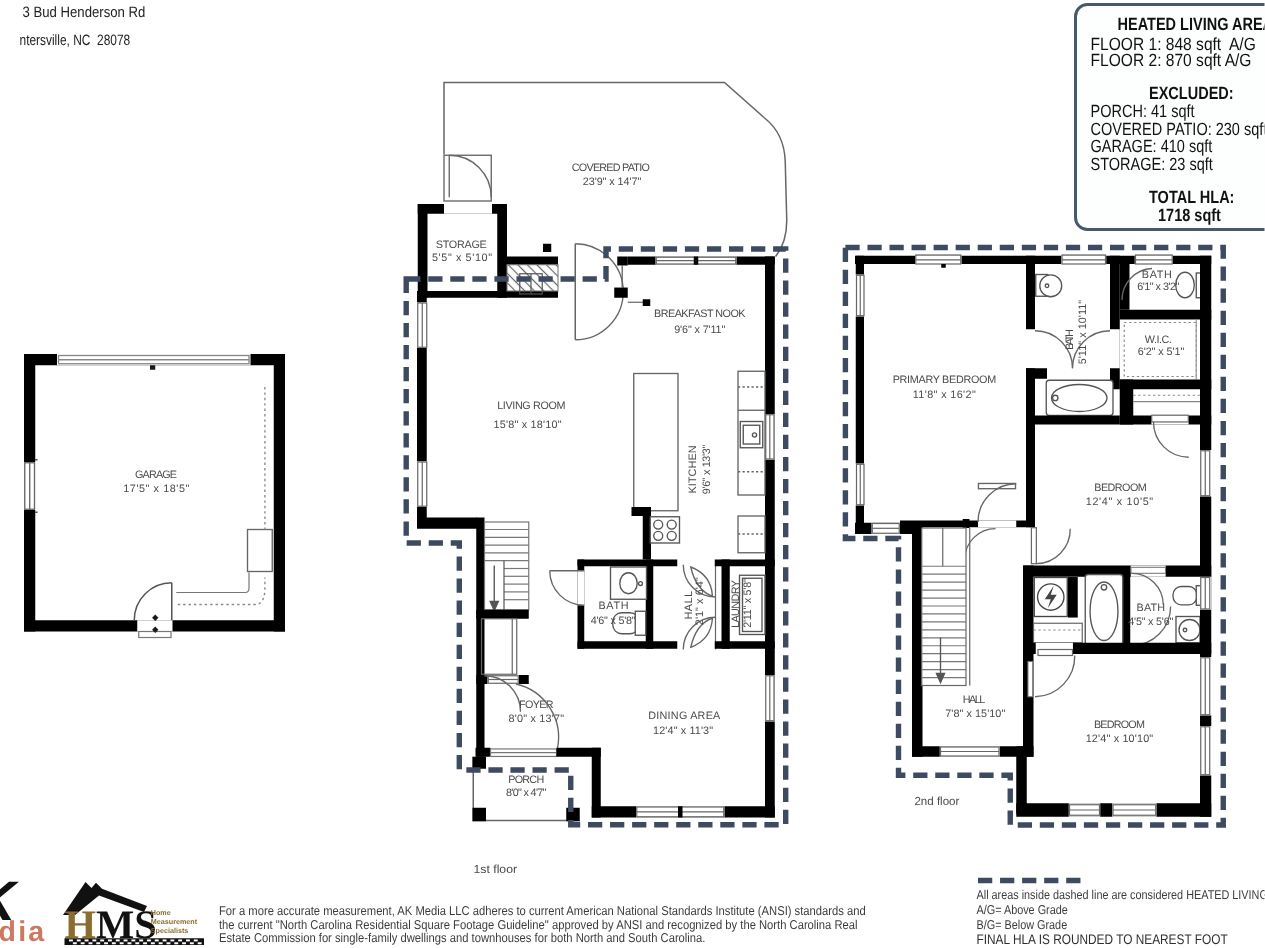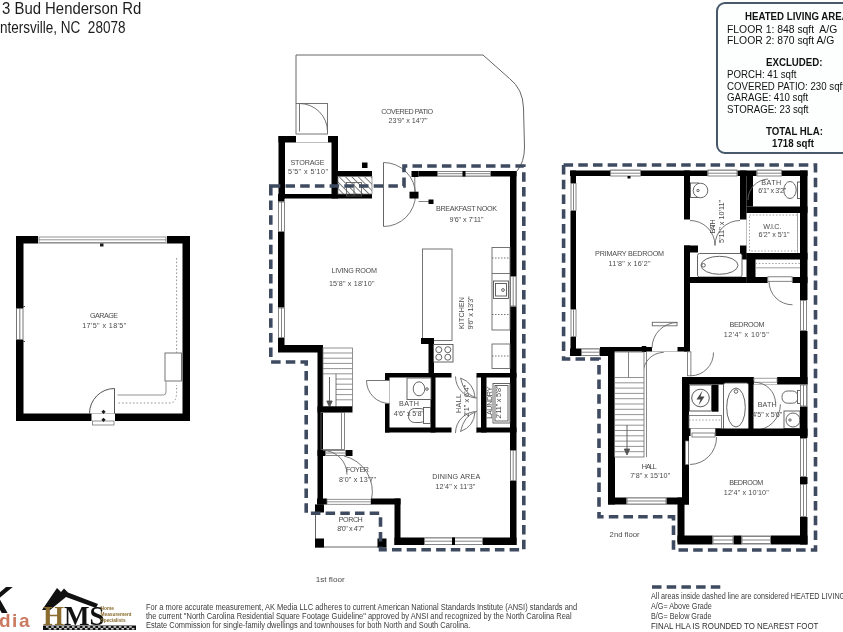--- a/index.html
+++ b/index.html
@@ -4,21 +4,21 @@
 <style>
   html,body{margin:0;padding:0;}
   body{width:843px;height:632px;overflow:hidden;position:relative;background:#fff;
        font-family:"Liberation Sans", sans-serif;}
   .abs{position:absolute;white-space:nowrap;}
   .ib{font-size:11.8px;color:#111;transform:scaleX(0.82);transform-origin:left top;}
 </style>
 </head>
 <body>
 
-<div class="abs" style="left:0px;top:0px;font-size:17px;color:#1d1d1d;line-height:18.5px;">
+<div class="abs" style="left:13px;top:0px;font-size:10px;color:#1d1d1d;line-height:18.5px;">
   <div style="margin-left:2px;transform:scaleX(0.877);transform-origin:left top;">3 Bud Henderson Rd</div>
   <div style="transform:scaleX(0.795);transform-origin:left top;">ntersville, NC&nbsp; 28078</div>
 </div>
 
 <div class="abs" style="left:716px;top:2px;width:142px;height:148px;border:2.2px solid #47596b;border-radius:9px;background:#fdfefe;"></div>
 
 <div class="abs ib" style="left:745px;top:9.1px;font-weight:bold;">HEATED LIVING AREA</div>
 
 <div class="abs ib" style="left:726.5px;top:21.7px;transform:scaleX(0.88);">FLOOR 1: 848 sqft&nbsp; A/G</div>
 <div class="abs ib" style="left:726.5px;top:33.1px;transform:scaleX(0.88);">FLOOR 2: 870 sqft A/G</div>

